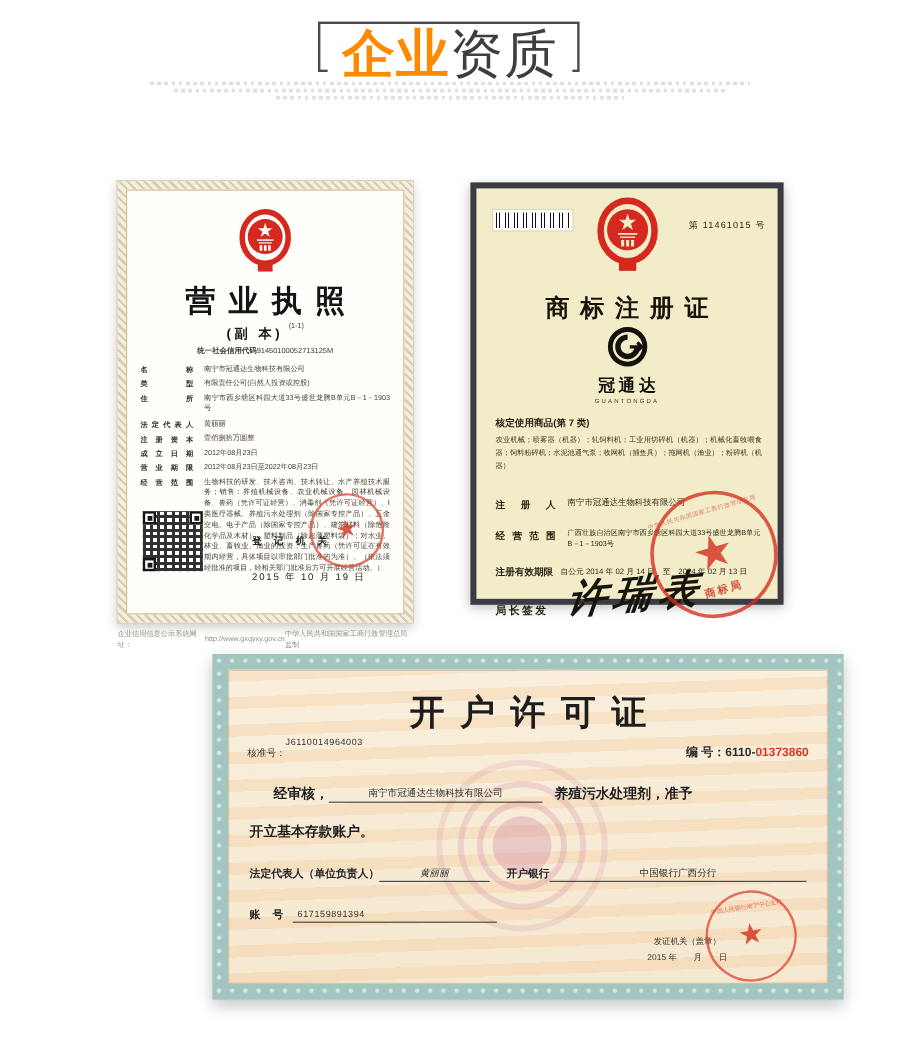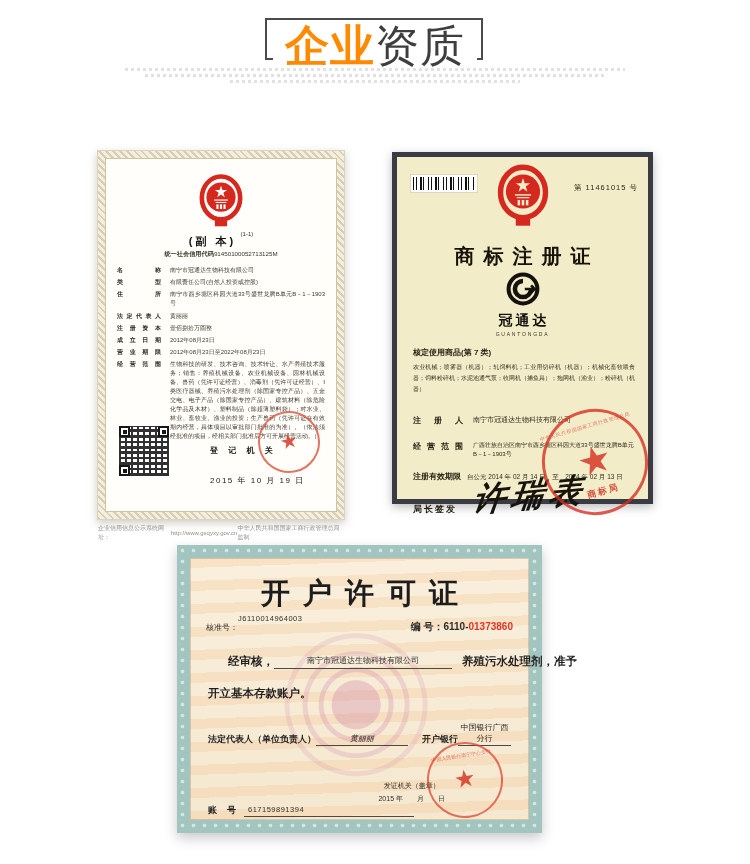--- a/index.html
+++ b/index.html
@@ -75,21 +75,21 @@
   .tm-addr-row { top:284px; } .tm-addr-row .tm-row-value { font-size:6px; }
   .tm-valid-row { top:314px;align-items:flex-end; } .tm-valid-row .tm-row-value { font-size:6.5px; padding-left:6px; }
   .tm-signer { position:absolute; left:16px; top:346px; font-weight:700; font-size:9px; letter-spacing:2px; color:#241f10; }
   .tm-signature { position:absolute; left:76px; top:316px; font-size:33px; font-style:italic; font-weight:600; letter-spacing:5px; color:#17140d; transform:rotate(-5deg) skewX(-12deg); }
   .tm-seal { position:absolute; right:0px; top:252px; width:106px; height:106px; border:3px solid rgba(213,45,30,.78); border-radius:50%; transform:rotate(-16deg); }
   .tm-seal .seal-star { font-size:38px; }
   .tm-seal-label { position:absolute; left:50%; bottom:13px; transform:translateX(-50%); font-size:9px; font-weight:700; color:rgba(211,48,32,.85); letter-spacing:2px; white-space:nowrap; }
   .tm-seal-arc { position:absolute; left:50%; top:10px; transform:translateX(-50%); font-size:5px; color:rgba(211,48,32,.6); white-space:nowrap; letter-spacing:.5px; }
 
   
-  .bank-cert { position:absolute; left:177px; top:545px; width:365px; height:288px; padding:13px; background-color:#a2c5bf;
+  .bank-cert { position:absolute; left:177px; top:545px; width:526px; height:288px; padding:13px; background-color:#a2c5bf;
     background-image:radial-gradient(circle, rgba(255,255,255,.55) 1.5px, transparent 2.2px); background-size:11px 11px;
     box-shadow:0 5px 12px rgba(0,0,0,.22); }
   .bank-inner { position:relative; width:100%; height:100%; color:#2b2b2b;
     background:
       radial-gradient(circle at 49% 56%, rgba(205,125,165,.32) 0 24px, rgba(205,125,165,0) 25px 32px,
         rgba(205,125,165,.28) 33px 37px, rgba(205,125,165,0) 38px 48px, rgba(205,125,165,.24) 49px 53px,
         rgba(205,125,165,0) 54px 66px, rgba(205,125,165,.18) 67px 71px, rgba(205,125,165,0) 72px),
       repeating-linear-gradient(178deg, rgba(242,166,94,.17) 0 10px, rgba(252,240,220,0) 10px 23px),
       linear-gradient(#f9efdc,#f5e8d0);
     box-shadow:inset 0 0 0 1px rgba(150,120,80,.3); }
@@ -103,21 +103,21 @@
   .bank-review .company-line { flex:0 0 178px; border-bottom:1px solid #4a4a4a; text-align:center; font-size:8px; padding-bottom:2px; color:#2c2c2c; }
   .bank-review .tail { padding-left:10px; }
   .bank-open { position:absolute; left:18px; top:128px; font-size:11.5px; font-weight:700; color:#1f1f1f; }
   .bank-rep-row { position:absolute; left:18px; right:18px; top:164px; display:flex; align-items:flex-end; }
   .bank-rep-row .lbl { font-size:9px; font-weight:700; white-space:nowrap; color:#242424; }
   .u-line { border-bottom:1px solid #4a4a4a; text-align:center; padding-bottom:1px; }
   .rep-name { flex:0 0 92px; font-size:8px; font-style:italic; color:#2e2a24; }
   .bank-lbl2 { margin-left:14px; }
   .bank-name { flex:1; font-size:8px; color:#2e2a24; }
   .bank-acct-row { position:absolute; left:18px; top:198px; display:flex; align-items:flex-end; }
-  .acct-lbl { width:28px; font-size:9px; font-weight:700; text-align:justify; text-align-last:justify; color:#242424;margin-top:48px; }
+  .acct-lbl { width:28px; font-size:9px; font-weight:700; text-align:justify; text-align-last:justify; color:#242424; }
   .acct-no { margin-left:8px; width:170px; border-bottom:1px solid #4a4a4a; font-size:7.5px; letter-spacing:.5px; text-align:left; padding:0 0 2px 4px; color:#33302a; }
   .bank-issuer { position:absolute; right:84px; top:222px; text-align:center; font-size:7px; line-height:1.8; color:#33302a; }
   .bank-seal { position:absolute; right:26px; top:184px; width:76px; height:76px; border:2.5px solid rgba(219,62,45,.72); border-radius:50%; transform:rotate(-9deg); }
   .bank-seal .seal-star { font-size:24px; }
   .bank-seal .seal-ring-txt { position:absolute; left:50%; top:8px; transform:translateX(-50%); font-size:5px; color:rgba(219,62,45,.7); white-space:nowrap; }
 </style>
 </head>
 <body>
 
 <div class="page">
@@ -137,20 +137,21 @@
           <ellipse cx="30" cy="31" rx="25" ry="28" fill="none" stroke="#d5281e" stroke-width="6"></ellipse>
           <circle cx="30" cy="30" r="19" fill="#d5281e"></circle>
           <polygon points="30,15 31.9,20.8 38,20.8 33.1,24.4 34.9,30.2 30,26.6 25.1,30.2 26.9,24.4 22,20.8 28.1,20.8" fill="var(--paper)"></polygon>
           <rect x="21" y="33" width="18" height="1.6" fill="var(--paper)"></rect>
           <rect x="23" y="36.2" width="14" height="1.3" fill="var(--paper)"></rect>
           <rect x="24" y="39.4" width="2.8" height="6" fill="var(--paper)"></rect>
           <rect x="28.6" y="39.4" width="2.8" height="6" fill="var(--paper)"></rect>
           <rect x="33.2" y="39.4" width="2.8" height="6" fill="var(--paper)"></rect>
           <rect x="22" y="60" width="16" height="8" fill="#d5281e"></rect>
         </svg>
+        <div class="bl-title">营业执照</div>
         <div class="bl-sub">
           <span class="fb">(副 本)</span>
           <span class="pg">(1-1)</span>
         </div>
         <div class="bl-code">
           <b>统一社会信用代码</b><span>91450100052713125M</span>
         </div>
         <div class="bl-fields">
           <div class="bl-row">
             <span class="bl-label">名称</span>

